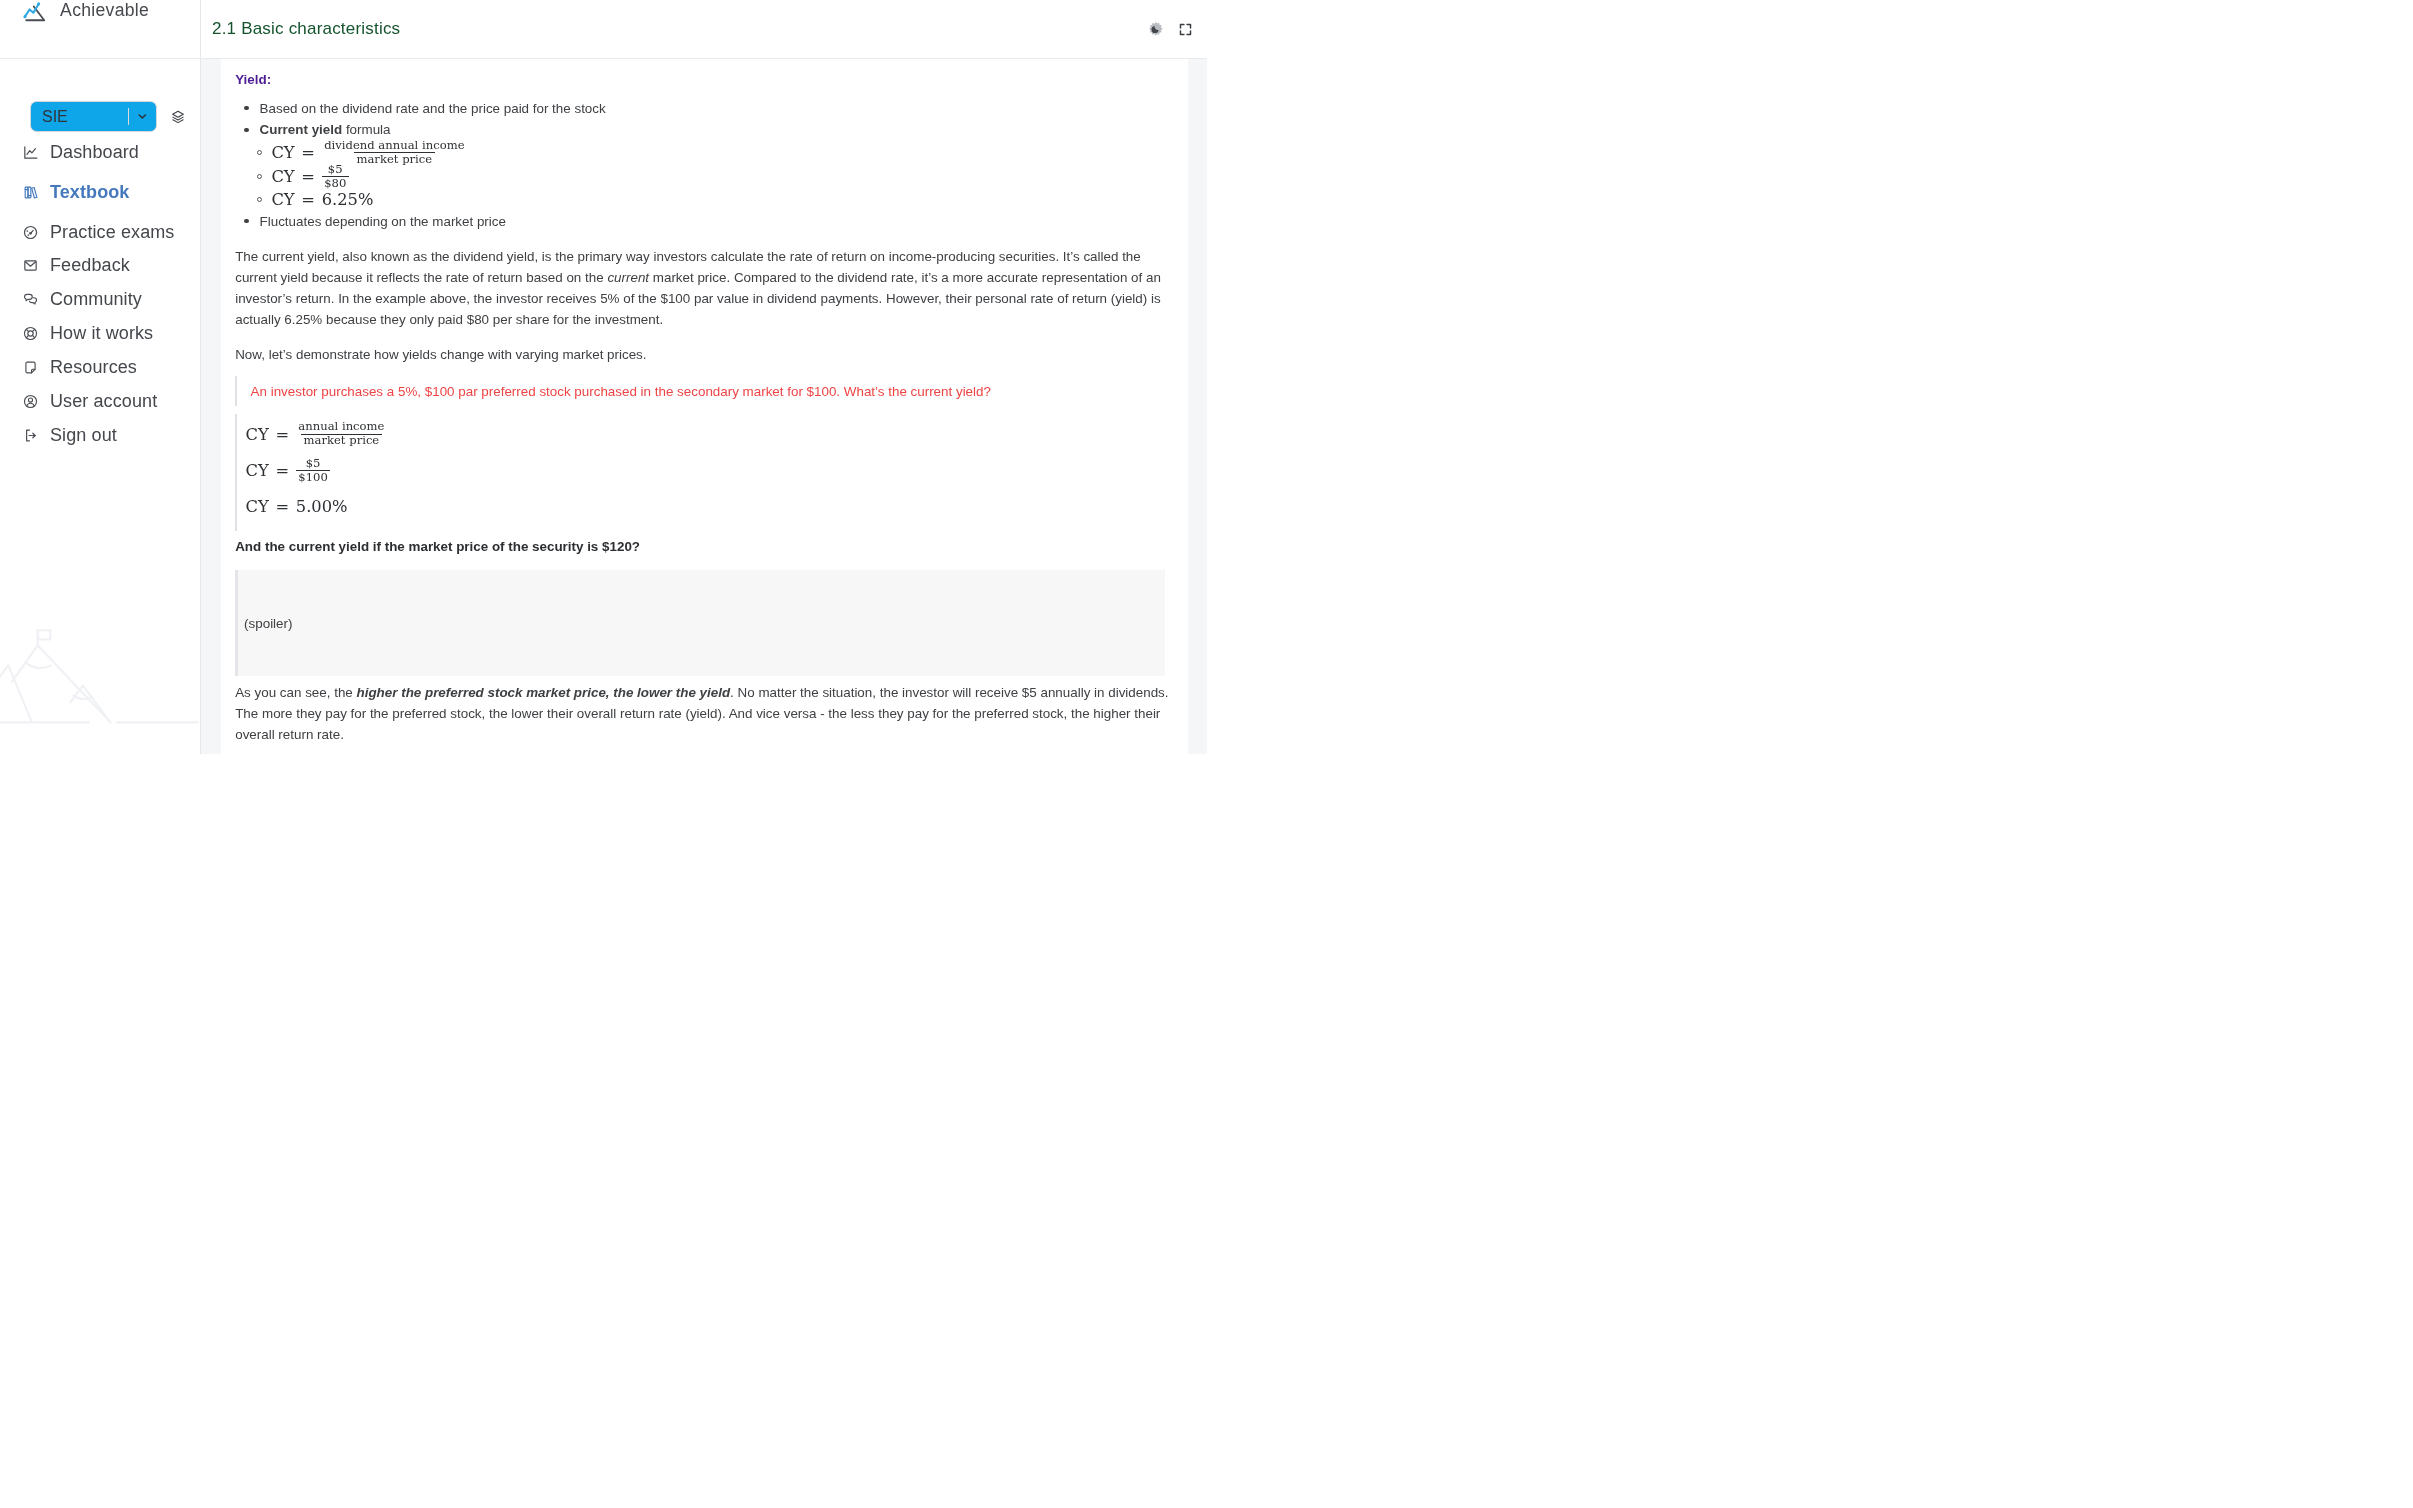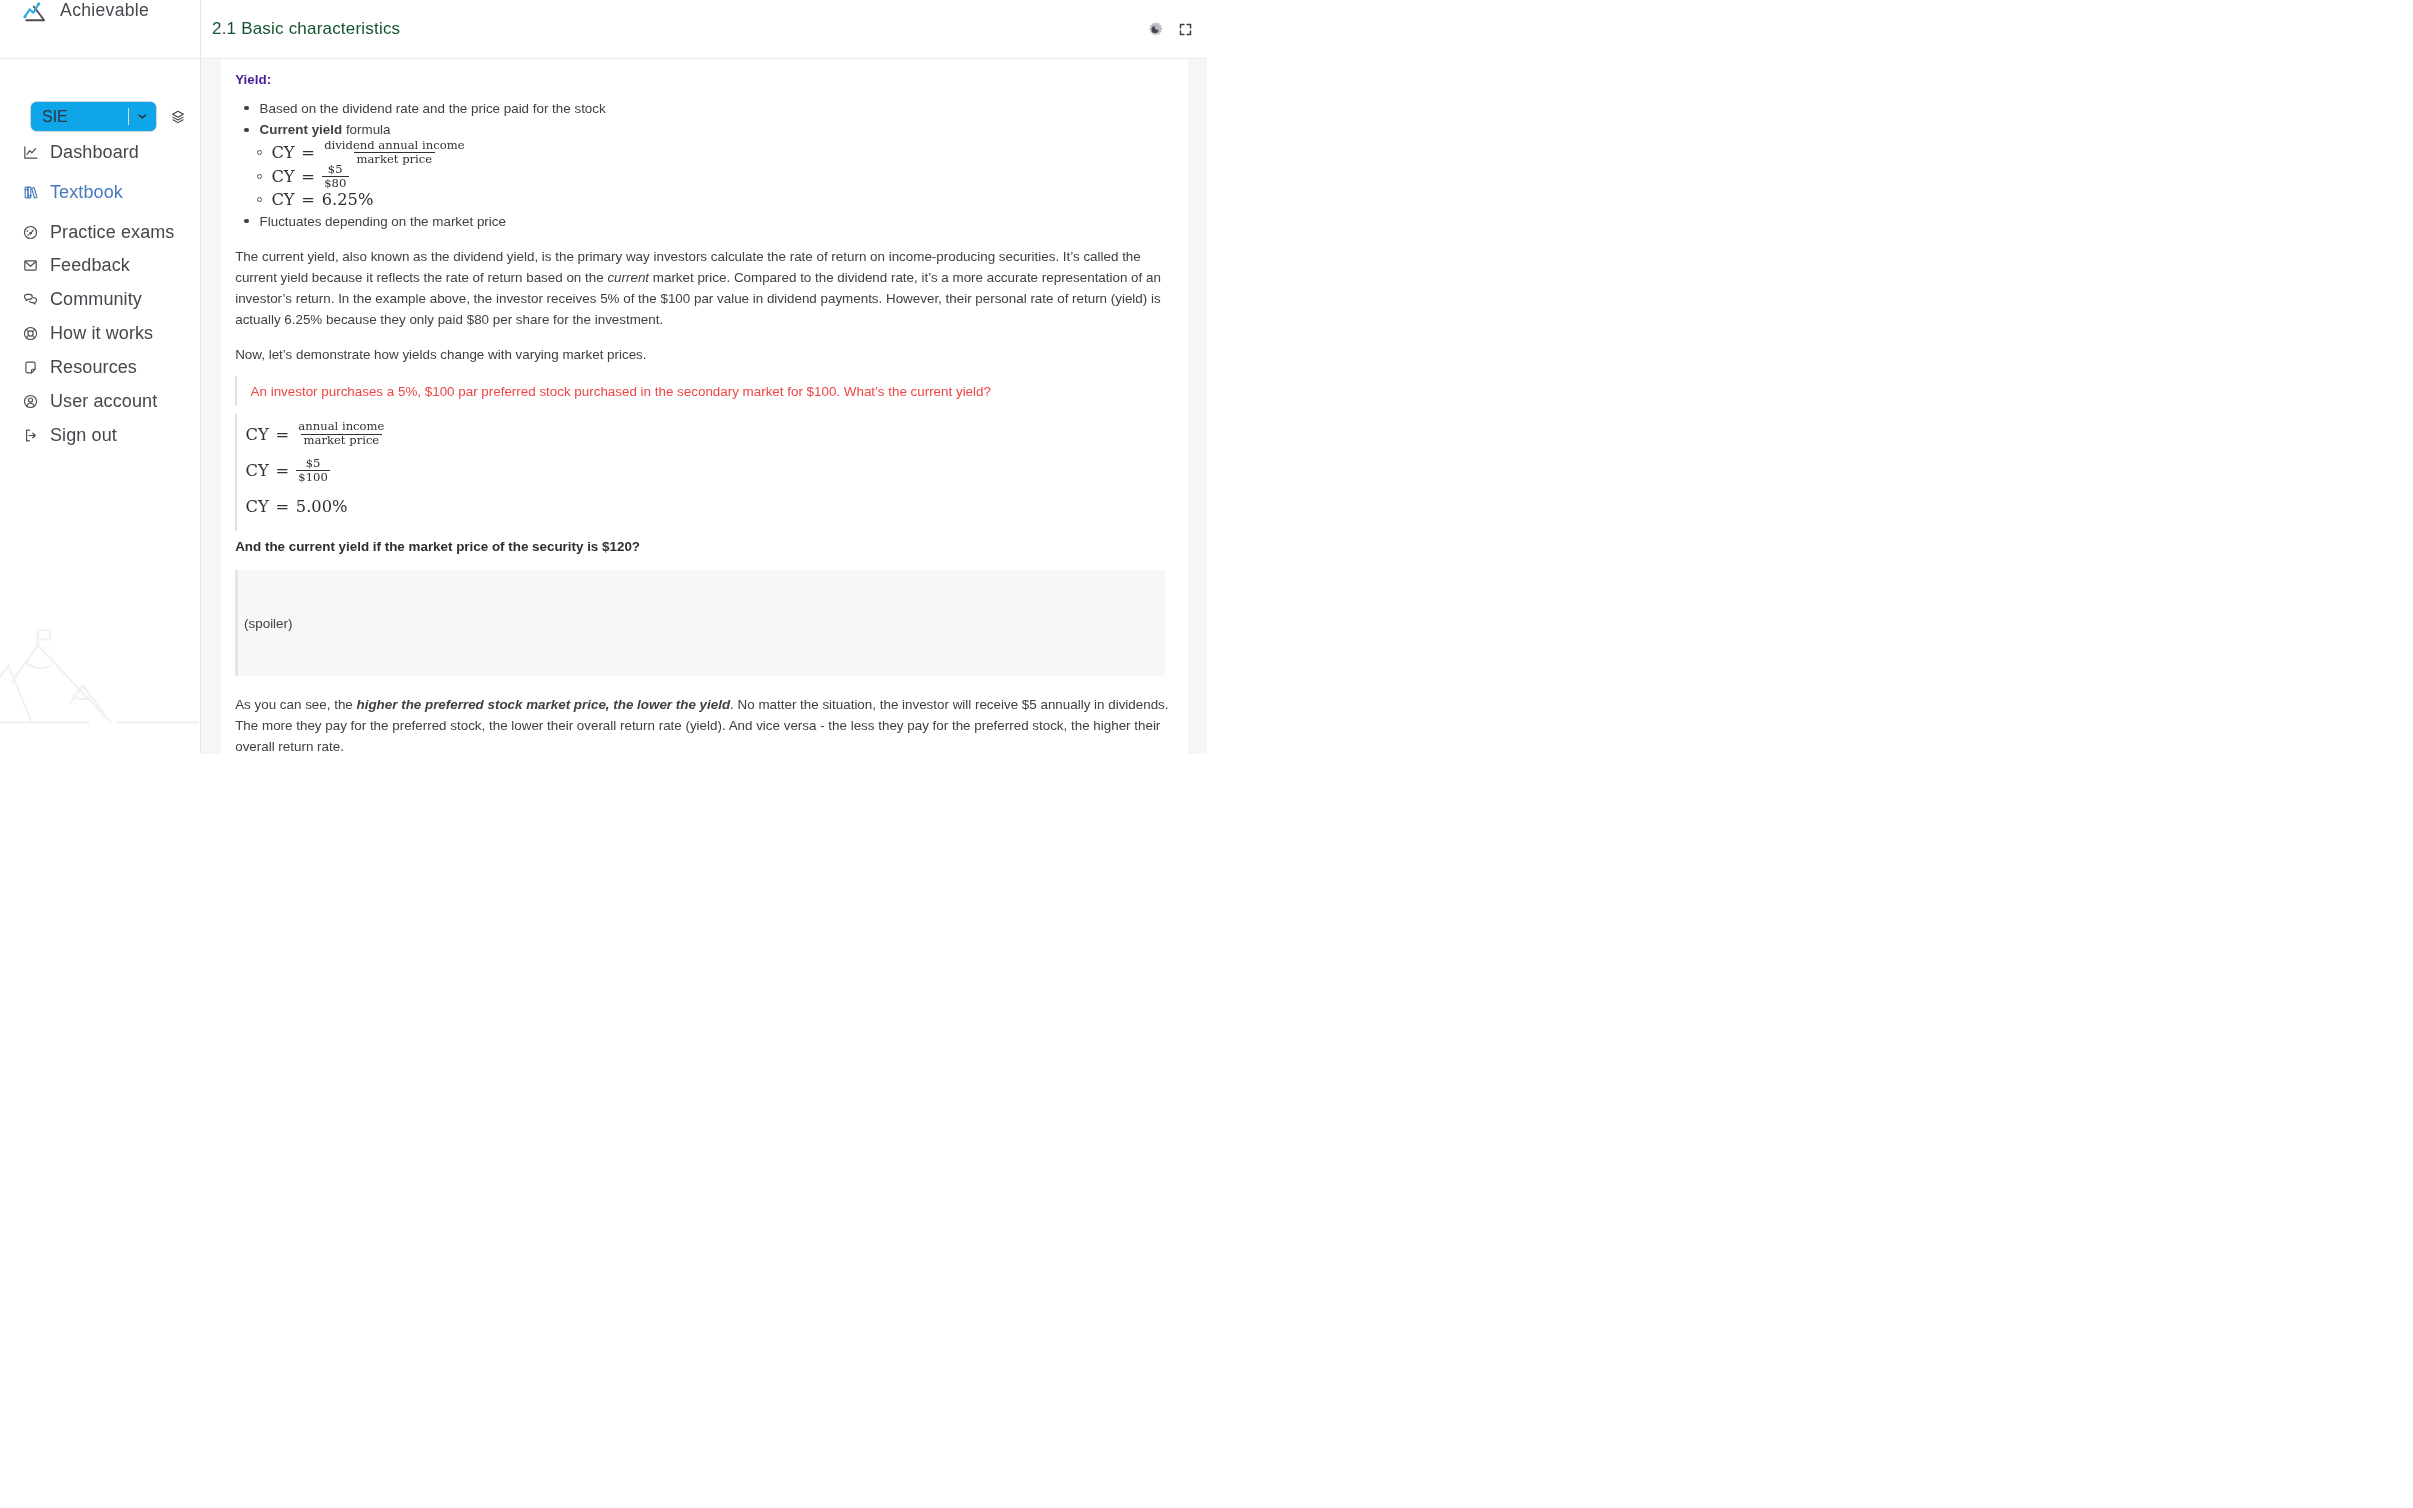--- a/index.html
+++ b/index.html
@@ -21,21 +21,21 @@
   .icon-btn { background:none; border:none; cursor:pointer; display:flex; align-items:center; justify-content:center; color:#3c3f44; padding:0; }
   .nav { margin-top:0; }
   .ni { display:flex; align-items:center; padding-left:22px; cursor:pointer; color:#44474c; }
   .ni.g1 { height:40px; }
   .ni.g2 { height:34px; }
   .nav-group2 { margin-top:-3.4px; }
   .ni .nicon { width:17px; height:17px; flex:none; display:flex; color:#4a4d52; }
   .ni .nlabel { margin-left:11px; font-size:18px; letter-spacing:0.1px; }
   .ni.active { color:#4579bd; }
   .ni.active .nicon { color:#4579bd; }
-  .ni.active .nlabel { color:#4579bd; }
+  .ni.active .nlabel { color:#4579bd;font-weight:bold; }
   .watermark { position:absolute; left:0; bottom:13.4px; pointer-events:none; }
 
   
   .main { flex:1; display:flex; flex-direction:column; min-width:0; }
   header { height:59px; flex:none; border-bottom:0.8px solid #e8eaec; display:flex; align-items:center; padding:0 14.2px 0 11px; background:#fff; }
   header h1 { font-size:17px; font-weight:400; color:#14532d; flex:1; letter-spacing:0.2px; }
   .header-actions { display:flex; align-items:center; gap:13.4px; }
 
   .content-wrap { flex:1; display:flex; min-height:0; }
   .gutter { background:#f5f6f8; flex:none; }
@@ -59,21 +59,21 @@
   .frac .den { border-top:1px solid #2e3134; padding:0.8px 2.5px 0; }
 
   .para { margin-top:13.4px; line-height:21px; }
   .para.p2 { margin-top:14.2px; }
   .quote { margin-top:11.7px; border-left:2.5px solid #dfe1e4; padding:4.2px 0 4.2px 13.4px; color:#ef4444; line-height:21.4px; }
   .math-block { margin-top:7.5px; border-left:2.5px solid #dfe1e4; padding:8.4px 0 14.2px 8.4px; display:flex; flex-direction:column; gap:12.6px; }
   .math-block .fx { height:24px; }
   .math-block .fx.single { height:22px; }
   .question { margin-top:5px; font-weight:700; color:#2c2e31; line-height:21.4px; }
   .spoiler { margin-top:12.6px; width:930px; height:106px; background:#f7f7f8; border-left:3.4px solid #e3e5e8; display:flex; align-items:center; padding-left:5.9px; cursor:pointer; color:#3e4043; }
-  .para.p3 { margin-top:18px; }
+  .para.p3 { margin-top:6px; }
   .it { font-style:italic; }
   .bi { font-style:italic; font-weight:700; }
 
   svg { display:block; }
 </style>
 </head>
 <body>
 
 <div class="app">
 

